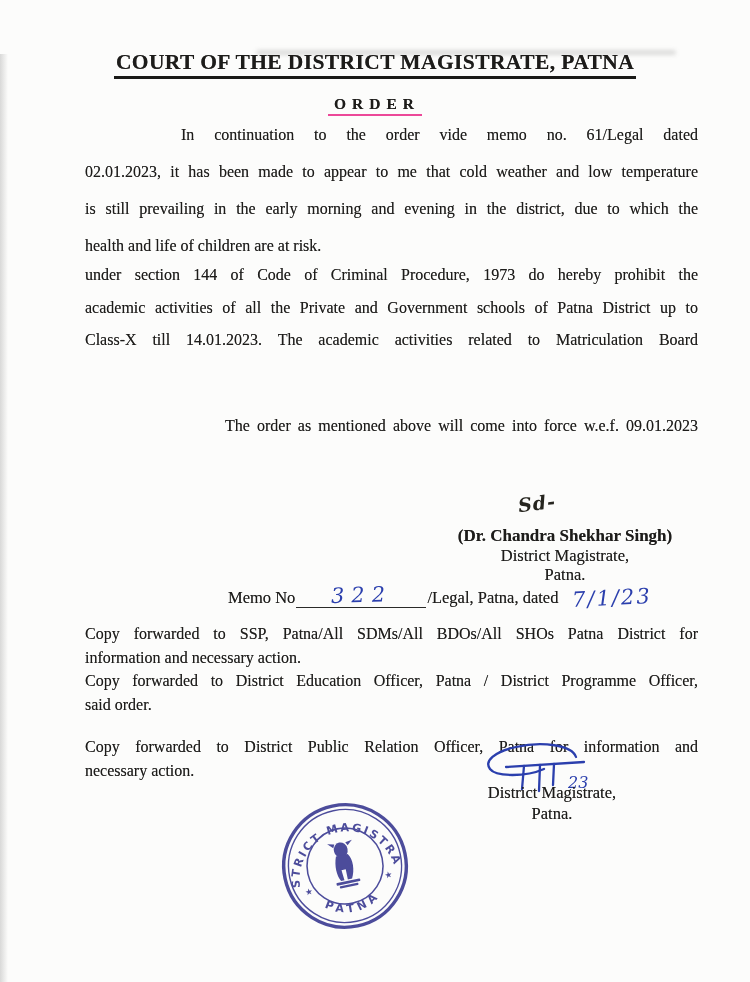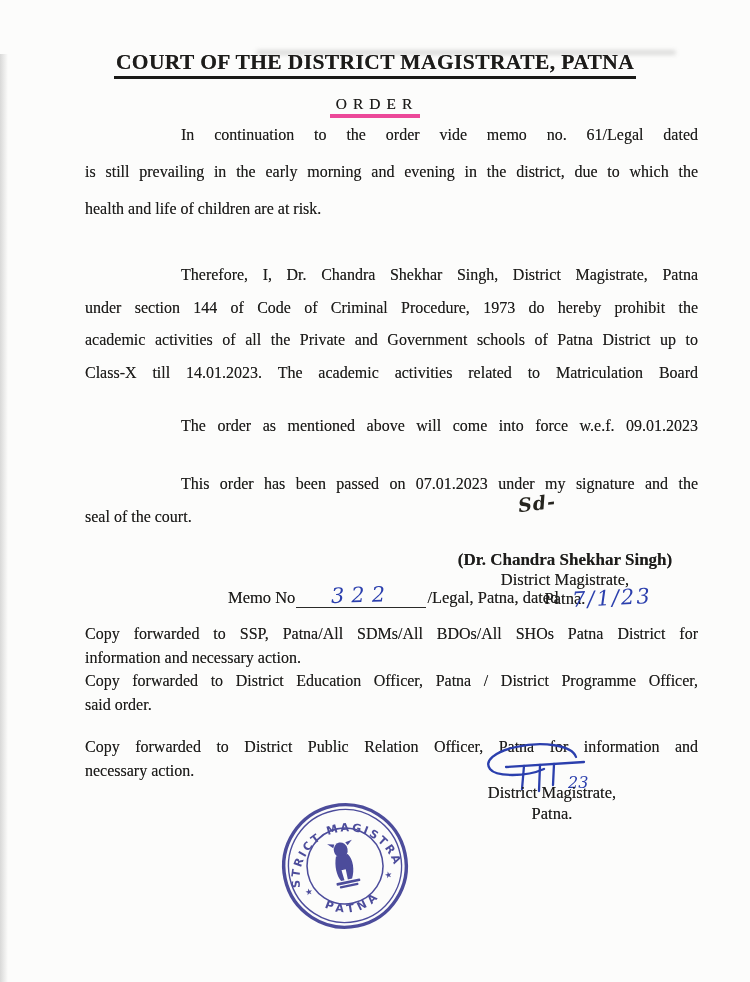--- a/index.html
+++ b/index.html
@@ -11,41 +11,41 @@
   .edge-left{position:absolute; left:0; top:54px; bottom:0; width:8px;
     background:linear-gradient(to right, rgba(125,125,125,.28), rgba(125,125,125,0));}
   .smudge{position:absolute; left:256px; top:50px; width:420px; height:5px;
     background:rgba(70,70,70,.18); filter:blur(2px); border-radius:3px;}
 
   .title-row{position:absolute; top:50px; left:0; width:100%; text-align:center;}
   .title-row .t{display:inline-block; font-weight:bold; font-size:21.5px; letter-spacing:.4px;
     border-bottom:3px solid #1a1a18; padding:0 2px 1px 2px;
     text-shadow:0 0 .6px rgba(0,0,0,.6);}
   .order-row{position:absolute; top:95px; left:0; width:100%; text-align:center;}
-  .order-row .t{display:inline-block; font-weight:normal; font-size:15.5px; letter-spacing:6px;
-    border-bottom:4px solid #ec4899; padding:0 2px 1px 6px;
+  .order-row .t{display:inline-block; font-weight:bold; font-size:15.5px; letter-spacing:6px;
+    border-bottom:2px solid #ec4899; padding:0 2px 1px 6px;
     text-shadow:0 0 .5px rgba(0,0,0,.6);}
 
   .para{position:absolute; left:85px; width:613px;}
   .para .line{font-size:16px; white-space:nowrap;
     text-shadow:0 0 .5px rgba(0,0,0,.5);}
   .just{text-align:justify; text-align-last:justify;}
   .left{text-align:left; text-align-last:left;}
   .indent{padding-left:96px;}
   .p1{top:116px;} .p1 .line{line-height:37px;}
   .p2{top:259px;} .p2 .line{line-height:32.5px;}
-  .p3{top:410px;} .p3 .line{line-height:32.5px;}
+  .p3{top:410px;} .p3 .line{line-height:32.5px;margin-left:44px;}
   .p4{top:468px;} .p4 .line{line-height:32.5px;}
 
   .sd{position:absolute; left:518px; top:492px; font-family:"DejaVu Serif",serif;
     font-style:italic; font-weight:bold; font-size:19px; color:#26251f;
     transform:rotate(-7deg); letter-spacing:1px;}
 
   .sign-block{position:absolute; left:440px; top:526px; width:250px; text-align:center;
-    font-size:16.5px; line-height:19.5px; text-shadow:0 0 .5px rgba(0,0,0,.5);margin-top:24px;}
+    font-size:16.5px; line-height:19.5px; text-shadow:0 0 .5px rgba(0,0,0,.5);}
   .sign-block .name{font-weight:bold; font-size:17px;}
 
   .memo{position:absolute; left:228px; top:584px; font-size:16.5px; white-space:nowrap;
     text-shadow:0 0 .5px rgba(0,0,0,.5);}
   .memo-blank{display:inline-block; width:130px; border-bottom:1.6px solid #2a2a28;
     text-align:center; margin:0 1px; height:22px; vertical-align:bottom;}
   .hw{font-family:"DejaVu Serif",serif; font-style:italic; color:#2b3fad; text-shadow:none;}
   .hw-num{display:inline-block; font-size:21px; letter-spacing:7px;
     transform:rotate(-2deg) translateY(-2px);}
   .hw-date{display:inline-block; font-size:21px; letter-spacing:2px; margin-left:14px;
@@ -73,39 +73,35 @@
 
   <div class="title-row">
     <span class="t">COURT OF THE DISTRICT MAGISTRATE, PATNA</span>
   </div>
   <div class="order-row">
     <span class="t">ORDER</span>
   </div>
 
   <div class="para p1">
     <div class="line just indent">In continuation to the order vide memo no. 61/Legal dated</div>
+    <div class="line just">02.01.2023, it has been made to appear to me that cold weather and low temperature</div>
     <div class="line just">is still prevailing in the early morning and evening in the district, due to which the</div>
     <div class="line left">health and life of children are at risk.</div>
   </div>
 
   <div class="para p2">
-    <div class="line just indent">Therefore, I, Dr. Chandra Shekhar Singh, District Magistrate, Patna</div>
     <div class="line just">under section 144 of Code of Criminal Procedure, 1973 do hereby prohibit the</div>
     <div class="line just">academic activities of all the Private and Government schools of Patna District up to</div>
     <div class="line just">Class-X till 14.01.2023. The academic activities related to Matriculation Board</div>
   </div>
 
   <div class="para p3">
     <div class="line just indent">The order as mentioned above will come into force w.e.f. 09.01.2023</div>
   </div>
 
-  <div class="para p4">
-    <div class="line just indent">This order has been passed on 07.01.2023 under my signature and the</div>
-    <div class="line left">seal of the court.</div>
-  </div>
 
   <div class="sd">Sd-</div>
 
   <div class="sign-block">
     <div class="name">(Dr. Chandra Shekhar Singh)</div>
     <div>District Magistrate,</div>
     <div>Patna.</div>
   </div>
 
   <div class="memo"><span>Memo No</span><span class="memo-blank"><span class="hw hw-num">322</span></span><span>/Legal, Patna, dated</span><span class="hw hw-date">7/1/23</span></div>

